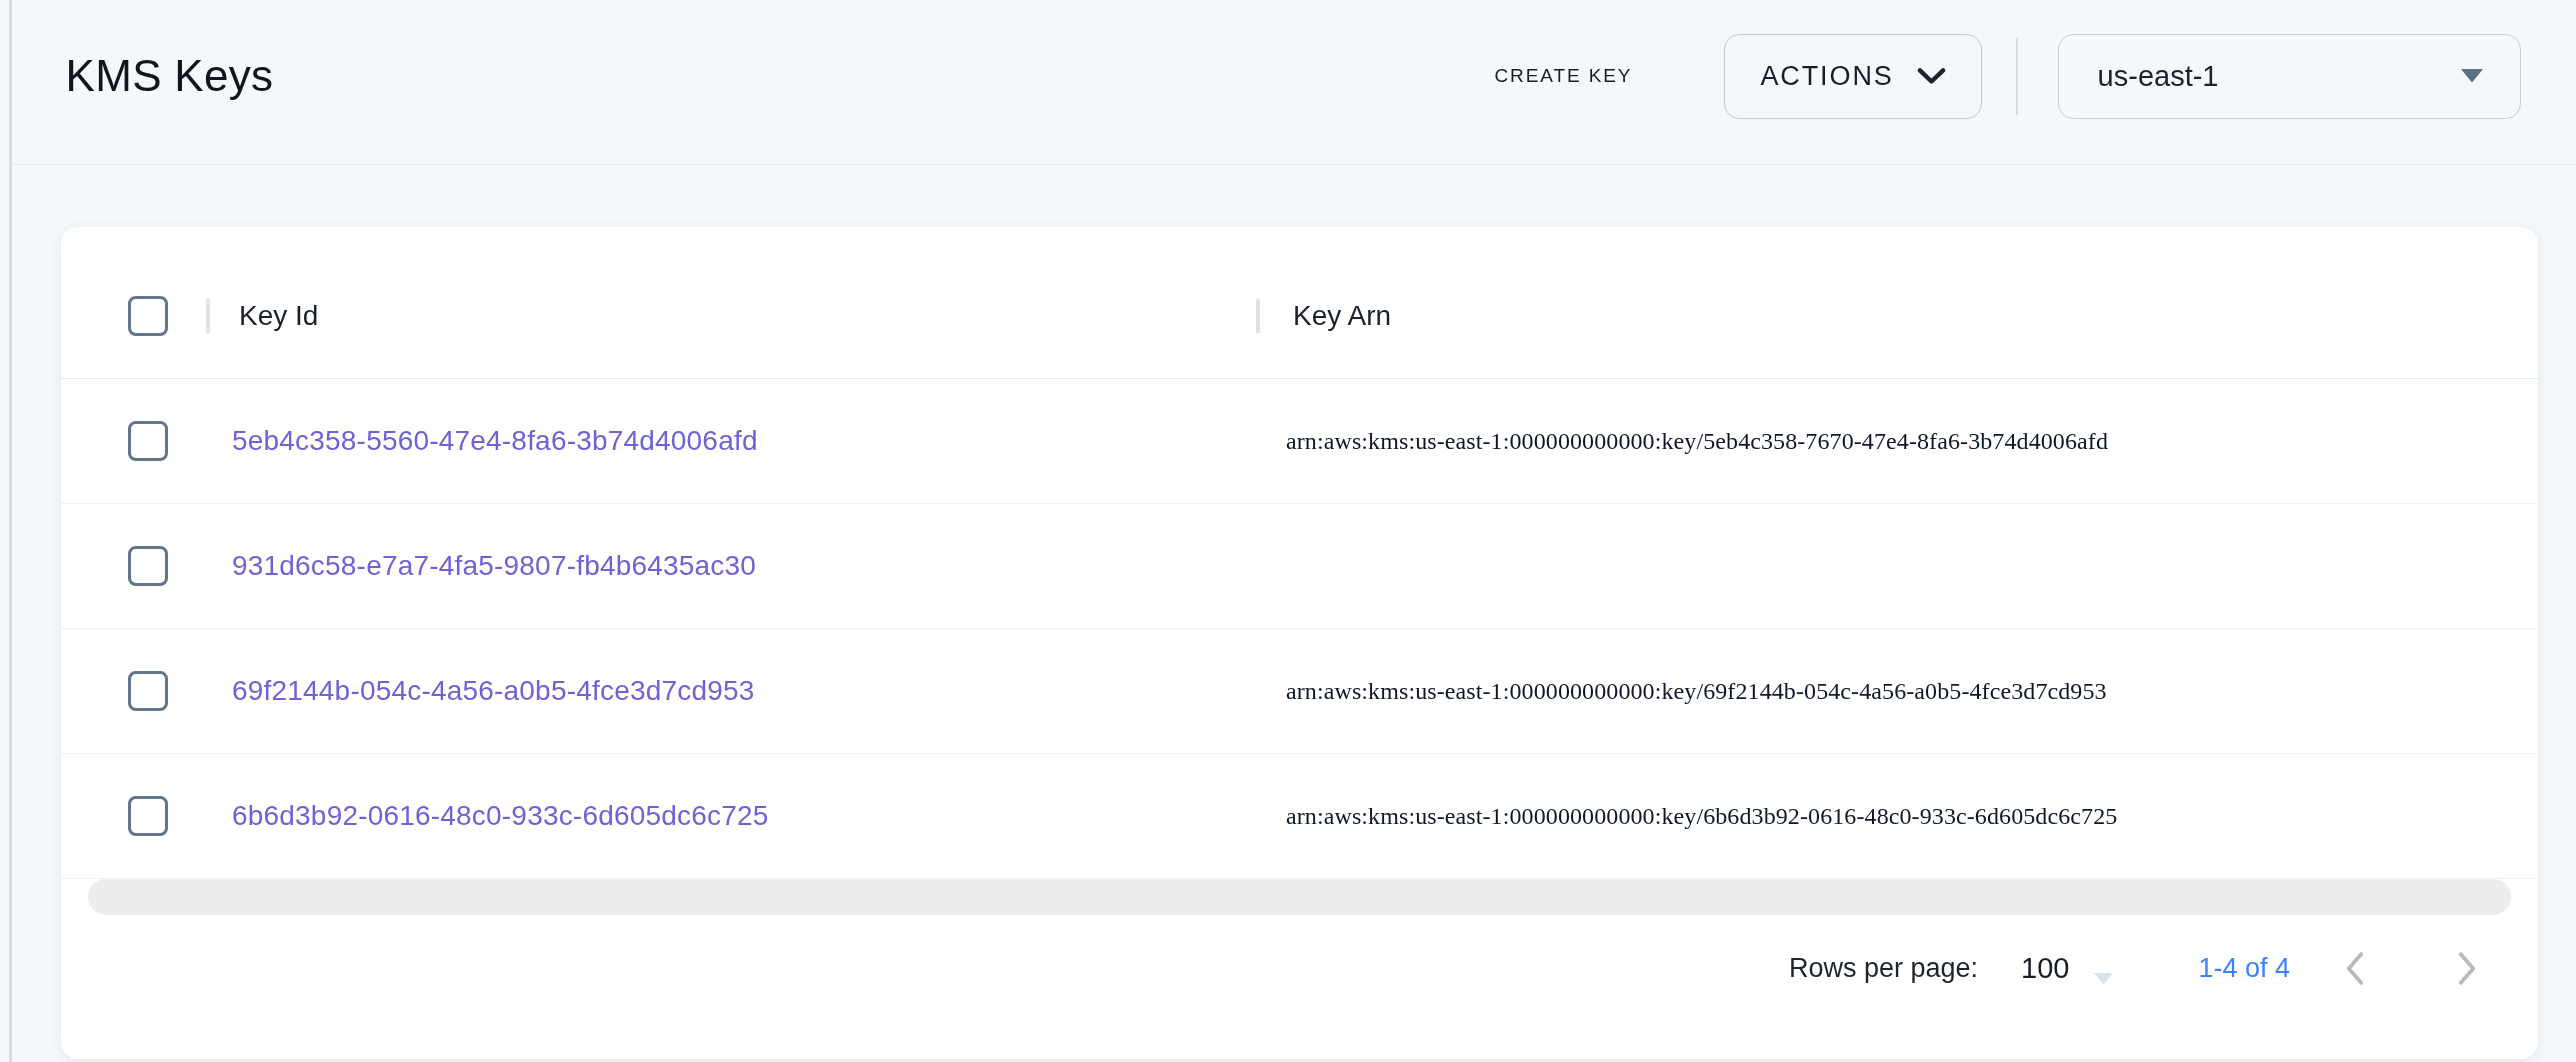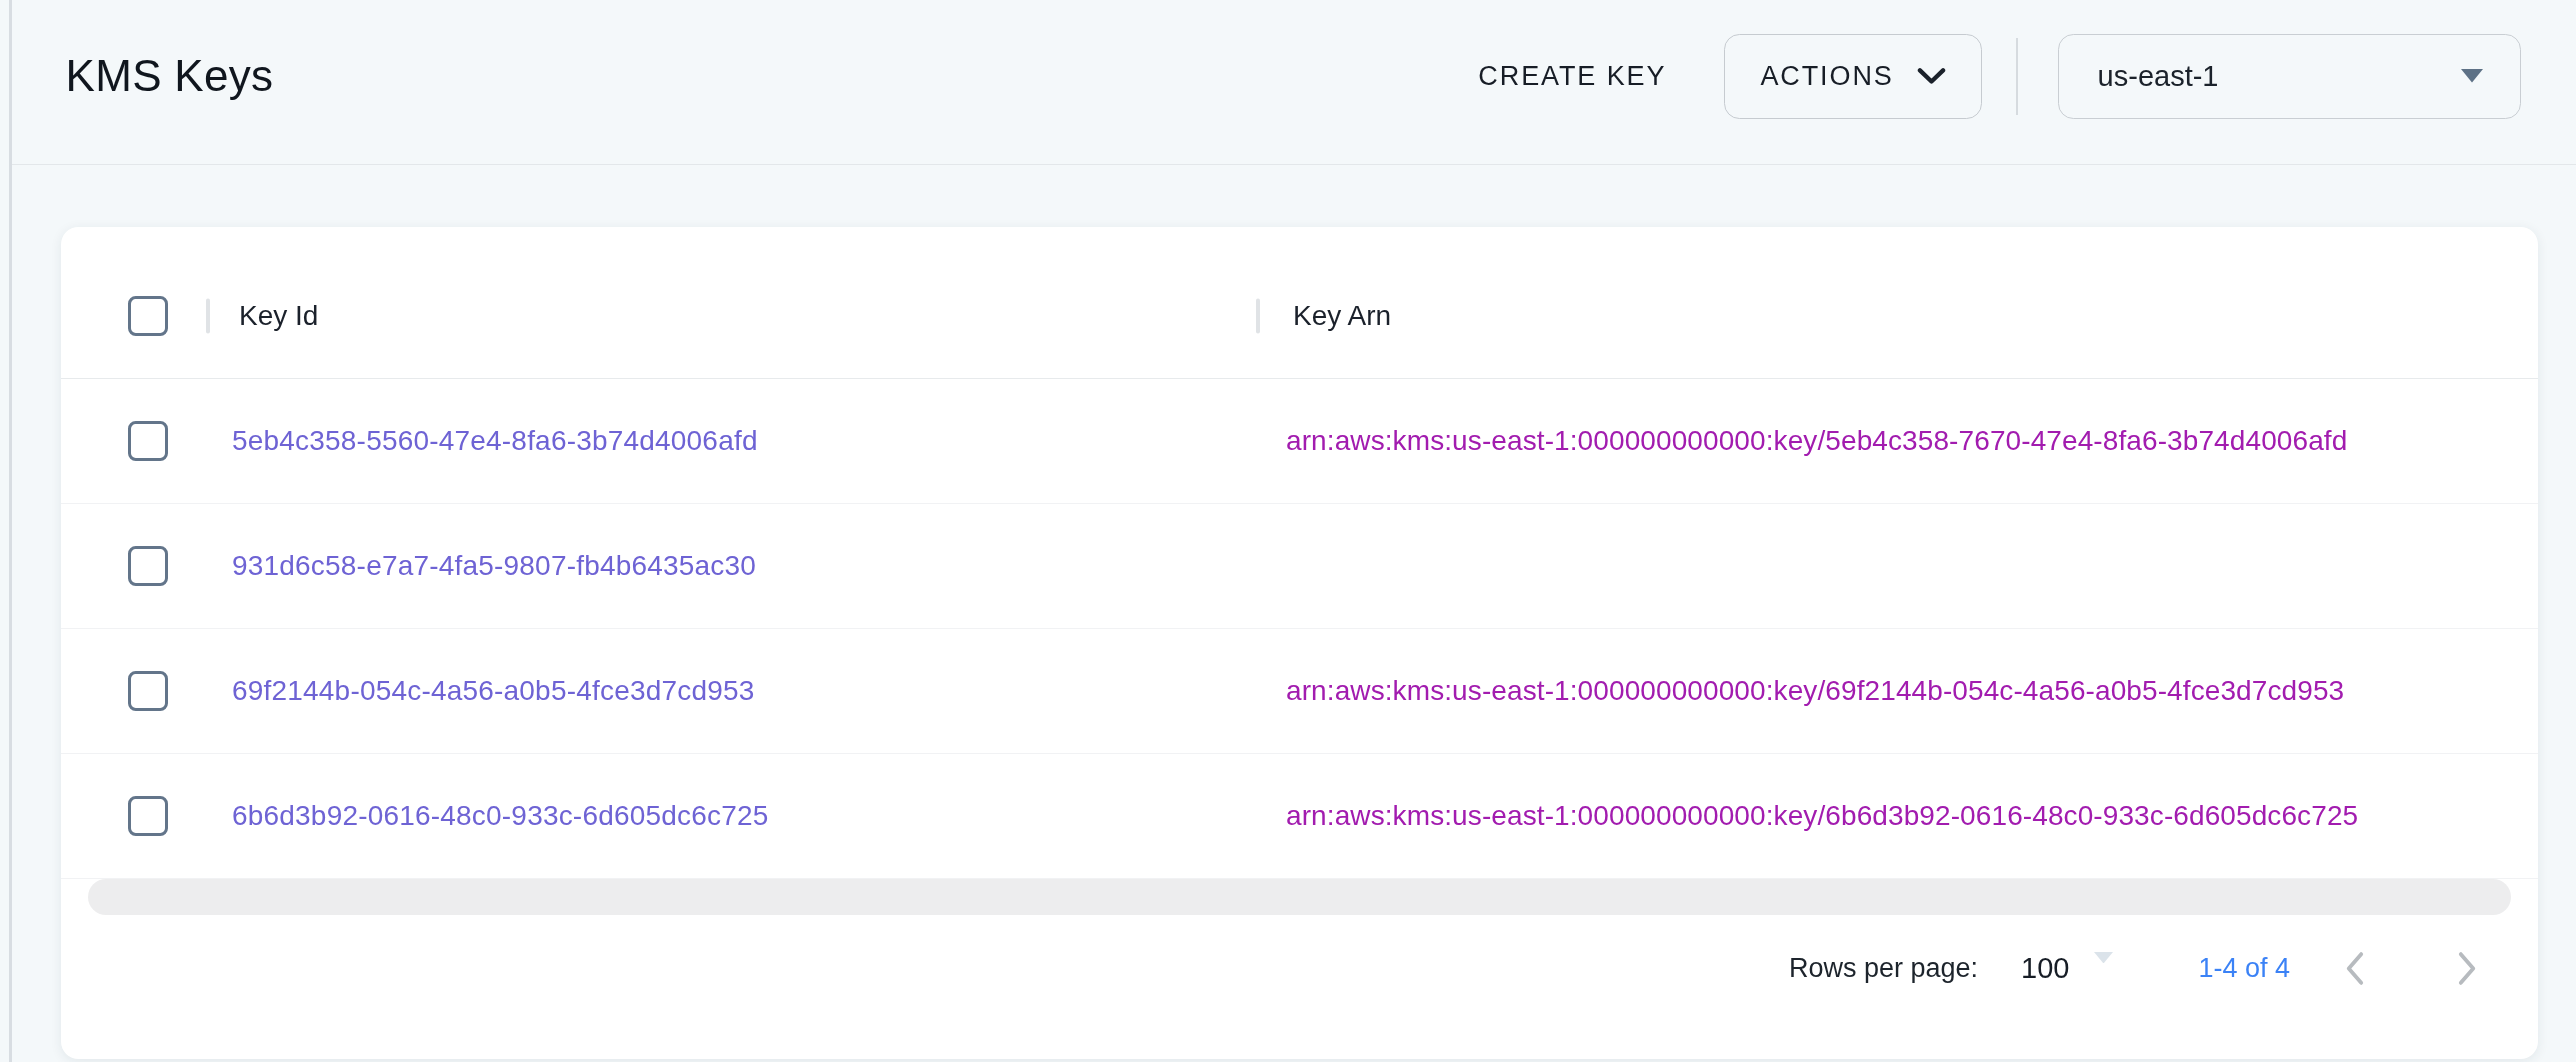--- a/index.html
+++ b/index.html
@@ -26,22 +26,22 @@
     display:flex; align-items:center; justify-content:space-between;
     padding:0 55px 12px 54px;
     z-index:1;
   }
   .page-title {
     font-size:44px; font-weight:400; color:#10161e; letter-spacing:0.3px;
   }
   .header-actions { display:flex; align-items:center; }
   .text-btn {
     background:transparent; border:none; cursor:pointer;
-    font-family:inherit; font-size:27px; font-weight:500;
-    letter-spacing:1.9px; color:#171d26; padding:0; margin-right:58px;
+    font-family:inherit; font-size:19px; font-weight:500;
+    letter-spacing:1.9px; color:#171d26; padding:0; margin-right:92px;
   }
   .outlined-btn {
     background:transparent; cursor:pointer;
     border:1.9px solid #c6cbd0; border-radius:15.4px;
     height:85px; padding:0 35px;
     display:flex; align-items:center; gap:23px;
     font-family:inherit; font-size:27px; font-weight:500;
     letter-spacing:1.9px; color:#171d26;
   }
   .vdiv {
@@ -87,36 +87,36 @@
   .th-keyid  { left:178px; }
   .th-keyarn { left:1232px; }
 
   .key-link {
     position:absolute; left:171px; top:50%; transform:translateY(-50%);
     font-size:28px; color:#6e63d4; text-decoration:none; cursor:pointer;
     letter-spacing:0.2px;
   }
   .arn {
     position:absolute; left:1225px; top:50%; transform:translateY(-50%);
-    font-size:28px; color:#a21caf; letter-spacing:0.1px;
+    font-size:24px; color:#0f172a; letter-spacing:0.1px;font-family:Liberation Serif, serif;
   }
 
   .hscroll {
     margin:0 27px; height:36px; border-radius:19px;
     background:#ededee; cursor:pointer;
   }
 
   
   .tfoot {
     height:106px; display:flex; align-items:center; justify-content:flex-end;
     padding-right:51px; color:#1d242c;
   }
   .rpp-label { font-size:27px; margin-right:43px; color:#1d242c; }
   .rpp-select {
-    display:flex; align-items:flex-start; gap:25px; cursor:pointer;
+    display:flex; align-items:flex-end; gap:25px; cursor:pointer;
     margin-right:85px;
   }
   .rpp-select .value { font-size:29px; color:#171d26; }
   .range-label { font-size:27px; margin-right:44px; color:#3b82f6; }
   .page-btn {
     background:transparent; border:none; cursor:pointer; padding:0;
     display:flex; align-items:center; justify-content:center;
     width:39px; height:42px;
   }
   .page-btn.prev { margin-right:75px; }

